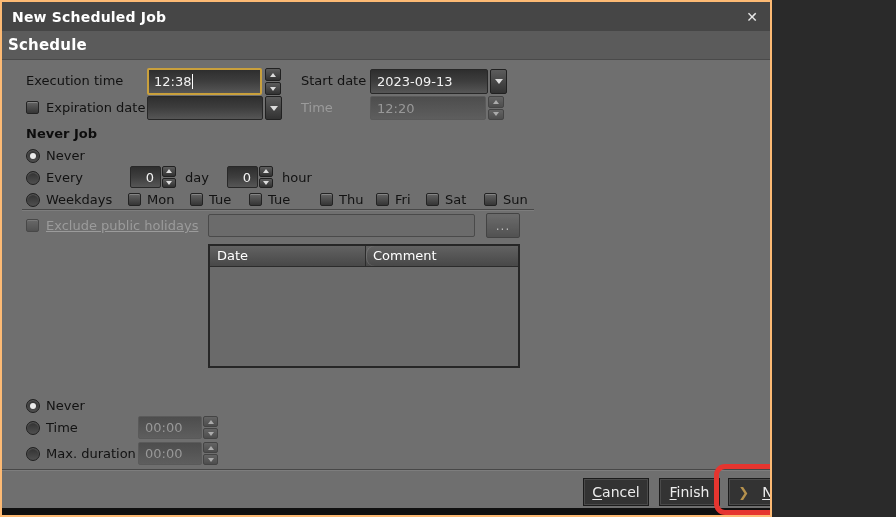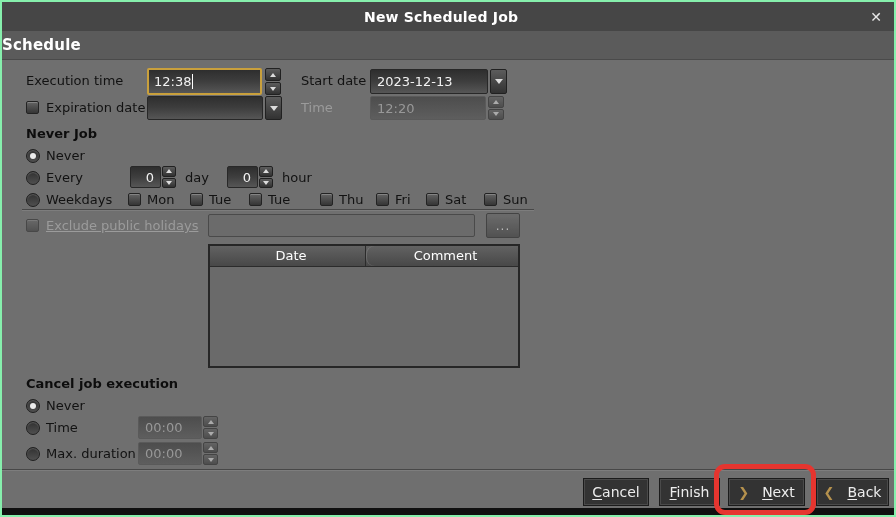--- a/index.html
+++ b/index.html
@@ -1,25 +1,25 @@
 <!DOCTYPE html>
 <html><head>
 <meta charset="utf-8">
 <style>
   * { margin:0; padding:0; box-sizing:border-box; }
   html,body { width:896px; height:517px; }
   body { font-family:"DejaVu Sans","Liberation Sans",sans-serif; font-size:13px; background:#2a2a2a; }
 
-  .window { position:relative; width:896px; height:517px; background:#6f6f6f; border:2px solid #86efac; overflow:hidden;text-align:center; }
+  .window { position:relative; width:772px; height:517px; background:#6f6f6f; border:2px solid #fdba74; overflow:hidden; }
 
   .titlebar { position:absolute; top:0; left:0; right:0; height:29px; background:#464646; display:flex; align-items:center; padding:0 12px 0 10px; }
   .titlebar .title { color:#ffffff; font-weight:bold; font-size:14px; flex:1; letter-spacing:.2px; }
   .close { color:#e8e8e8; font-size:14px; font-weight:bold; cursor:pointer; line-height:1; }
 
-  .pagehdr { position:absolute; top:29px; left:0; right:0; height:29px; background:#5b5b5b; border-bottom:1px solid #4a4a4a; display:flex; align-items:center; padding:0 0; }
+  .pagehdr { position:absolute; top:29px; left:0; right:0; height:29px; background:#5b5b5b; border-bottom:1px solid #4a4a4a; display:flex; align-items:center; padding:0 6px; }
   .pagehdr span { color:#ffffff; font-weight:bold; font-size:15px; letter-spacing:.2px; }
 
   .lbl { position:absolute; color:#121212; white-space:nowrap; }
   .lbl.dis { color:#9b9b9b; }
   .lbl.bold { font-weight:bold; color:#0d0d0d; }
 
   .tinput { position:absolute; background:linear-gradient(180deg,#2e2e2e 0%,#3e3e3e 50%,#565656 100%); border:1px solid #282828; color:#f2f2f2; display:flex; align-items:center; padding:0 6px; border-radius:2px; font-size:13px; }
   .tinput.focus { border:2px solid #c9a03c; padding:0 5px; }
   .tinput.dis { background:linear-gradient(180deg,#4d4d4d,#5e5e5e); color:#989898; border-color:#5a5a5a; }
   .tinput.num { justify-content:flex-end; }
@@ -82,21 +82,21 @@
   <div class="spin" style="left:263px;top:66px;width:16px;height:27px;">
     <div class="spinbtn">
         <div class="tri-up"></div>
       </div>
     <div class="spinbtn">
         <div class="tri-down"></div>
       </div>
   </div>
   <div class="lbl" style="left:299px;top:66px;line-height:26px;">Start date</div>
   <div class="tinput" style="left:368px;top:67px;width:118px;height:25px;">
-    <span>2023-12-13</span>
+    <span>2023-09-13</span>
   </div>
   <div class="ddbtn" style="left:488px;top:67px;width:17px;height:25px;">
     <div class="tri-down"></div>
   </div>
 
   <div class="cb" style="left:24px;top:99px;"></div>
   <div class="lbl" style="left:44px;top:94px;line-height:24px;">Expiration date</div>
   <div class="tinput" style="left:145px;top:94px;width:116px;height:24px;">
     <span></span>
   </div>
@@ -176,21 +176,20 @@
   <div class="browse" style="left:484px;top:211px;width:34px;height:25px;">...</div>
 
   <div class="htable" style="left:206px;top:242px;width:312px;height:124px;">
     <div class="thead">
       <div class="th th1">Date</div>
       <div class="th th2">Comment</div>
     </div>
     <div class="tbody"></div>
   </div>
 
-  <div class="lbl bold" style="left:24px;top:374px;">Cancel job execution</div>
 
   <div class="radio checked" style="left:24px;top:397px;"></div>
   <div class="lbl" style="left:44px;top:396px;">Never</div>
 
   <div class="radio" style="left:24px;top:419px;"></div>
   <div class="lbl" style="left:44px;top:418px;">Time</div>
   <div class="tinput dis" style="left:136px;top:414px;width:64px;height:23px;">
     <span>00:00</span>
   </div>
   <div class="spin dis" style="left:201px;top:414px;width:15px;height:23px;">

